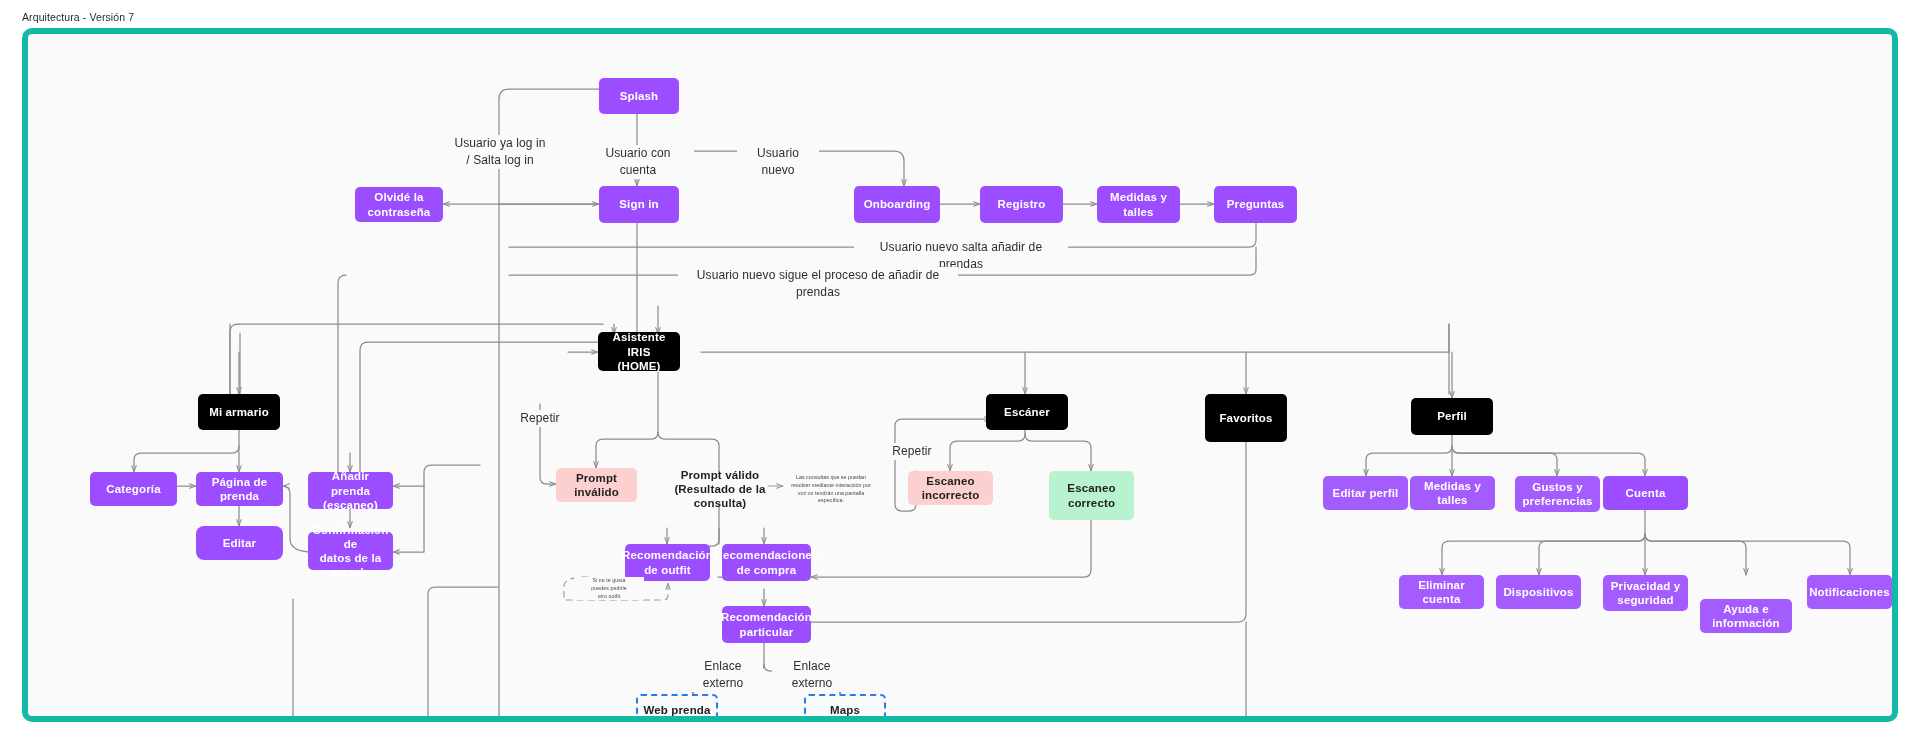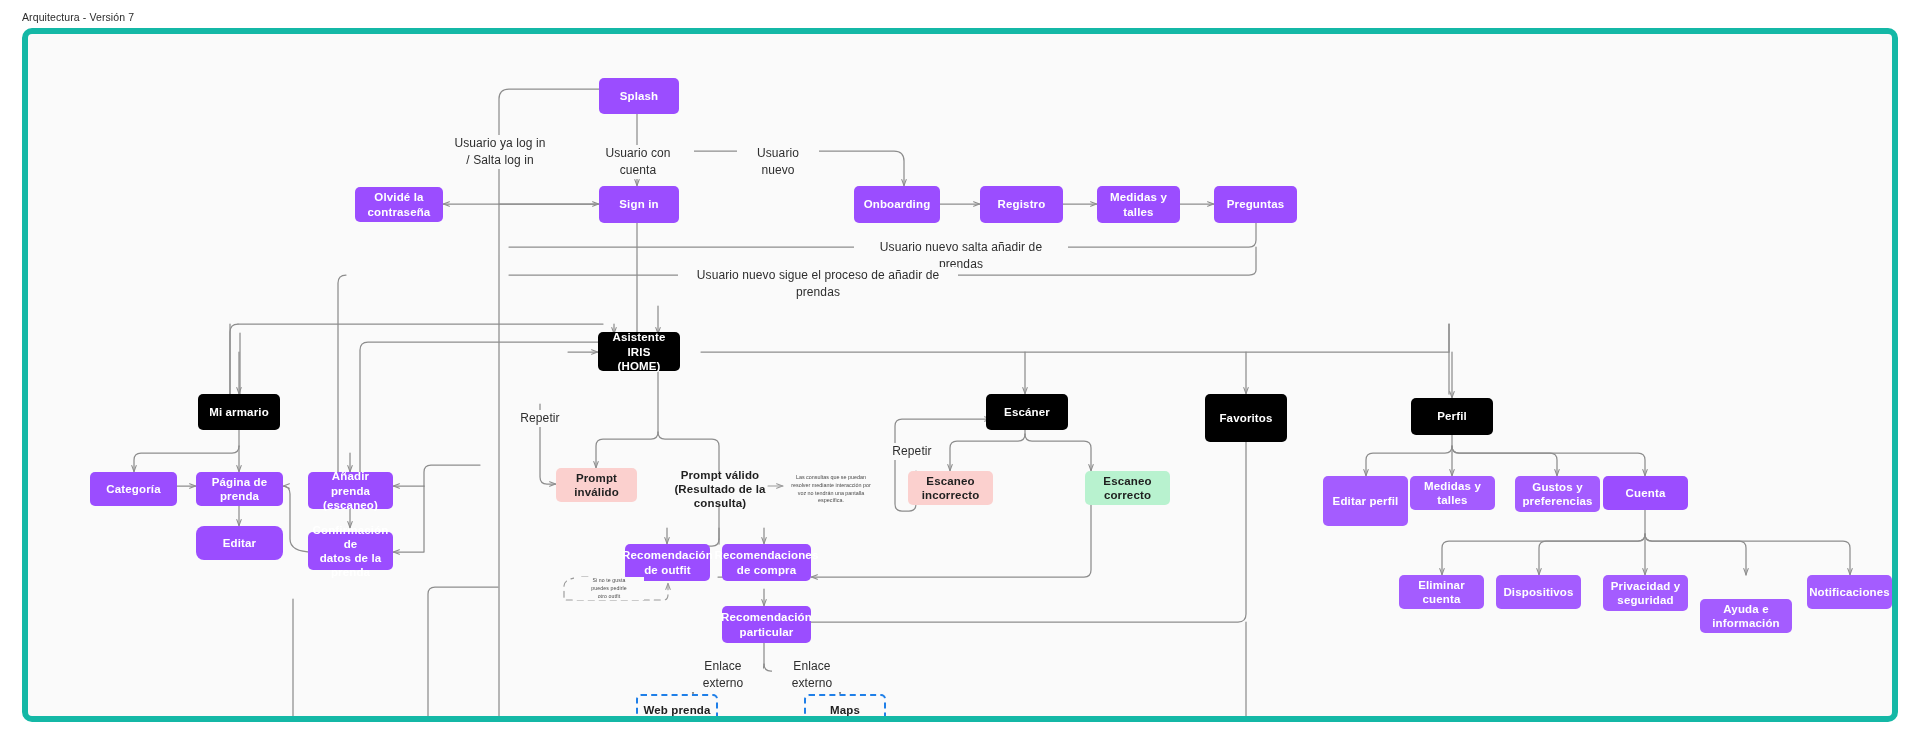--- a/index.html
+++ b/index.html
@@ -286,33 +286,33 @@
     <div class="elabel tiny" style="left:757px; top:440px; width:92px;">Las consultas que se puedan resolver mediante interacción por voz no tendrán una pantalla específica.</div>
 
     <div class="node n-indigo" style="left:958px; top:360px; width:82px; height:36px;">
       <span>Escáner</span>
     </div>
 
     <div class="node n-pink" style="left:880px; top:437px; width:85px; height:34px;">
       <span>Escaneo incorrecto</span>
     </div>
 
-    <div class="node n-green" style="left:1021px; top:437px; width:85px; height:34px;margin-left:36px;">
+    <div class="node n-green" style="left:1021px; top:437px; width:85px; height:49px;">
       <span>Escaneo correcto</span>
     </div>
 
     <div class="node n-indigo" style="left:1177px; top:360px; width:82px; height:48px;">
       <span>Favoritos</span>
     </div>
 
     <div class="node n-indigo" style="left:1383px; top:364px; width:82px; height:37px;">
       <span>Perfil</span>
     </div>
 
-    <div class="node n-violet2" style="left:1295px; top:442px; width:85px; height:50px;">
+    <div class="node n-violet2" style="left:1295px; top:442px; width:85px; height:34px;">
       <span>Editar perfil</span>
     </div>
 
     <div class="node n-violet2" style="left:1382px; top:442px; width:85px; height:34px;">
       <span>Medidas y talles</span>
     </div>
 
     <div class="node n-violet2" style="left:1487px; top:442px; width:85px; height:36px;">
       <span>Gustos y
 preferencias</span>

